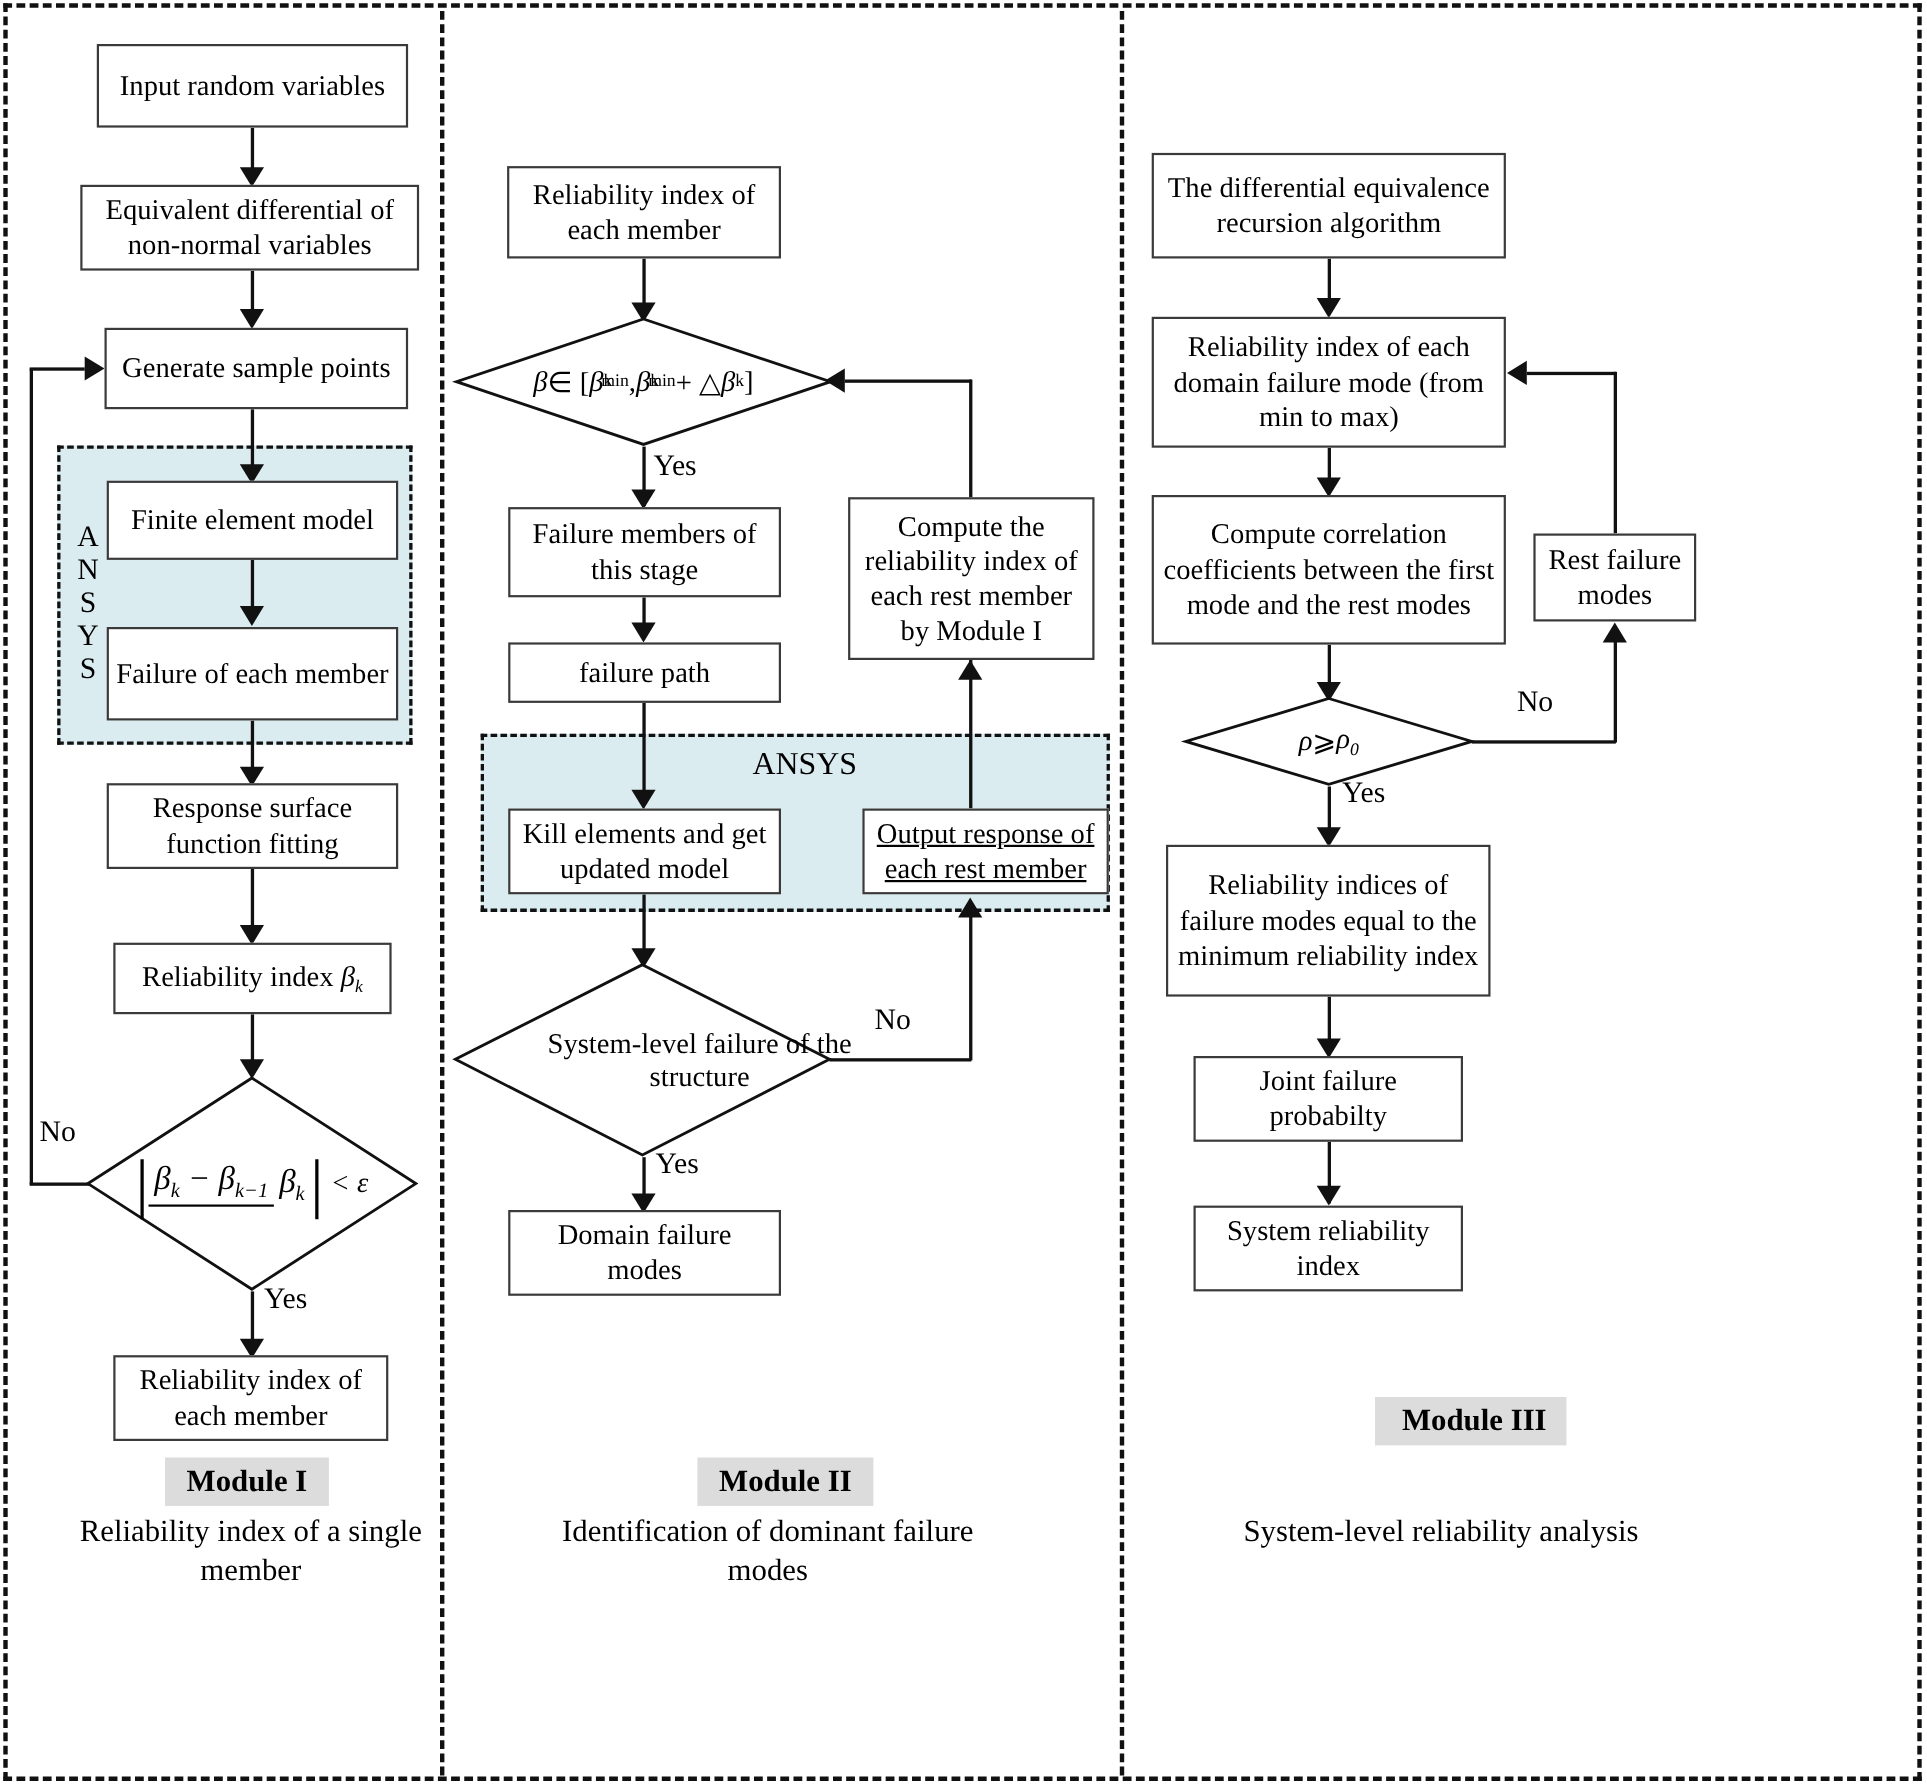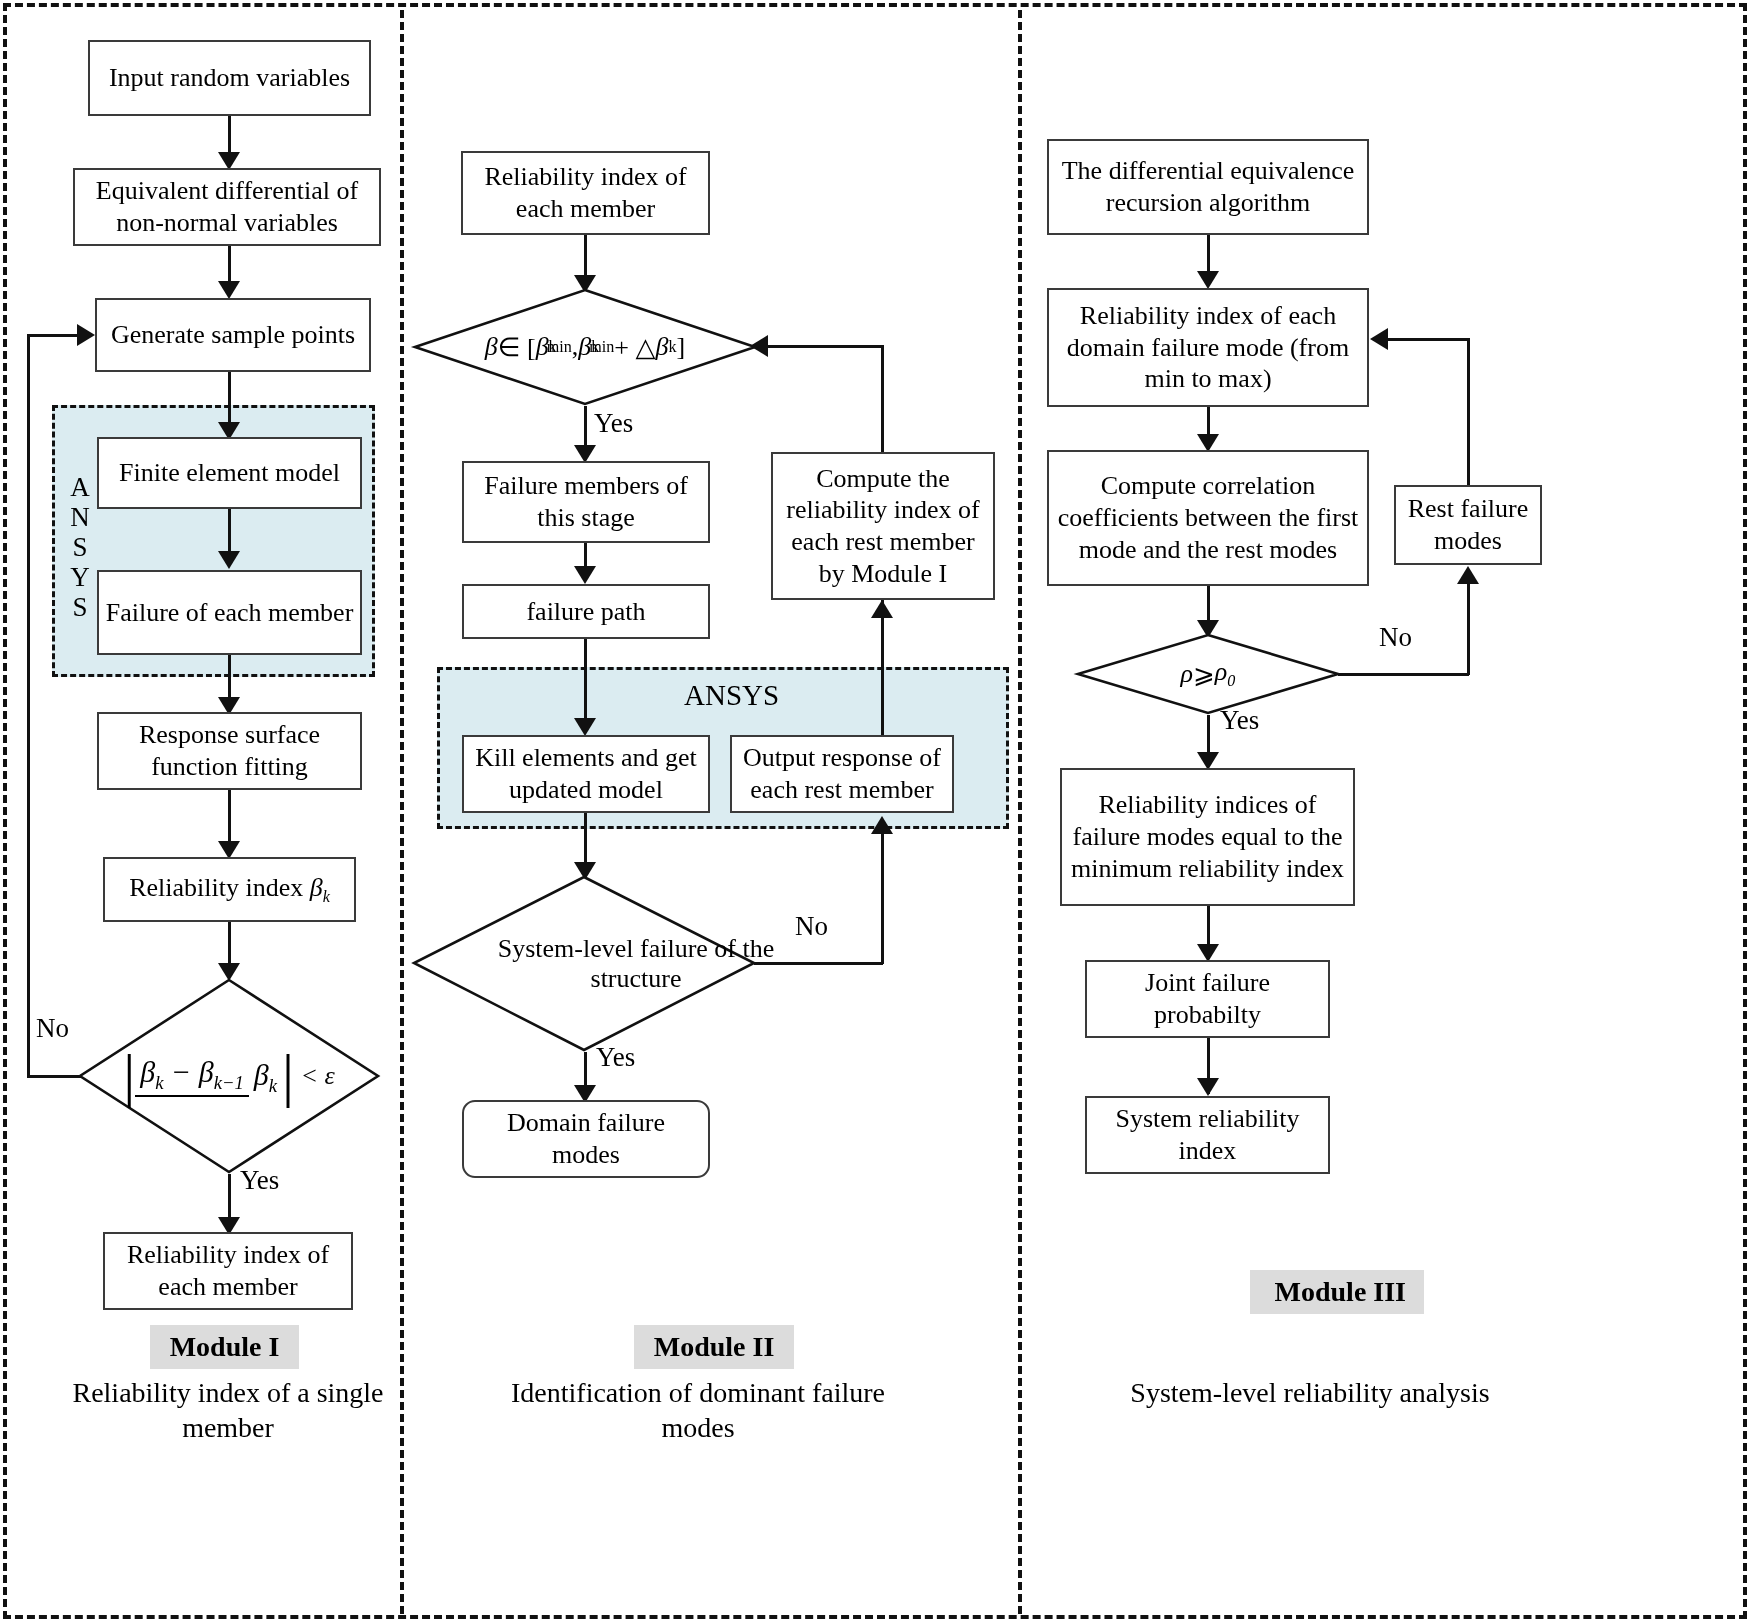--- a/index.html
+++ b/index.html
@@ -158,21 +158,21 @@
   <div class="ln lnv" style="left:584px;top:543px;height:37px;"></div>
   <div class="arw arw-d" style="left:574px;top:566px;"></div>
 
   <div class="box" style="left:462px;top:584px;width:248px;height:55px;">failure path</div>
 
   <div class="ln lnv" style="left:584px;top:639px;height:92px;"></div>
   <div class="arw arw-d" style="left:574px;top:718px;"></div>
 
   <div class="box" style="left:462px;top:735px;width:248px;height:78px;">Kill elements and get updated model</div>
 
-  <div class="box" style="left:730px;top:735px;width:224px;height:78px;">Output response of each rest member</div>
+  <div class="box" style="left:784px;top:735px;width:224px;height:78px;text-decoration:underline;">Output response of each rest member</div>
 
   <div class="box" style="left:771px;top:452px;width:224px;height:148px;">Compute the reliability index of each rest member by Module I</div>
 
   <div class="ln lnv" style="left:881px;top:600px;height:135px;"></div>
   <div class="arw arw-u" style="left:871px;top:600px;"></div>
 
   <div class="ln lnv" style="left:881px;top:345px;height:107px;"></div>
   <div class="ln lnh" style="left:768px;top:345px;width:115px;"></div>
   <div class="arw arw-l" style="left:750px;top:335px;"></div>
 
@@ -188,21 +188,21 @@
 
   <div class="ln lnh" style="left:754px;top:962px;width:129px;"></div>
   <div class="ln lnv" style="left:881px;top:830px;height:134px;"></div>
   <div class="arw arw-u" style="left:871px;top:816px;"></div>
   <div class="elabel" style="left:795px;top:911px;">No</div>
 
   <div class="ln lnv" style="left:584px;top:1052px;height:46px;"></div>
   <div class="arw arw-d" style="left:574px;top:1085px;"></div>
   <div class="elabel" style="left:596px;top:1042px;">Yes</div>
 
-  <div class="box" style="left:462px;top:1100px;width:248px;height:78px;border-radius:13px;">Domain failure modes</div>
+  <div class="box" style="left:462px;top:1100px;width:248px;height:78px;">Domain failure modes</div>
 
   <div class="mod-tag" style="left:634px;top:1325px;width:124px;">Module II</div>
   <div class="mod-sub" style="left:498px;top:1375px;width:400px;">Identification of dominant failure modes</div>
 
   <div class="box" style="left:1047px;top:139px;width:322px;height:96px;">The differential equivalence recursion algorithm</div>
 
   <div class="ln lnv" style="left:1207px;top:235px;height:50px;"></div>
   <div class="arw arw-d" style="left:1197px;top:271px;"></div>
 
   <div class="box" style="left:1047px;top:288px;width:322px;height:119px;">Reliability index of each domain failure mode (from min to max)</div>

